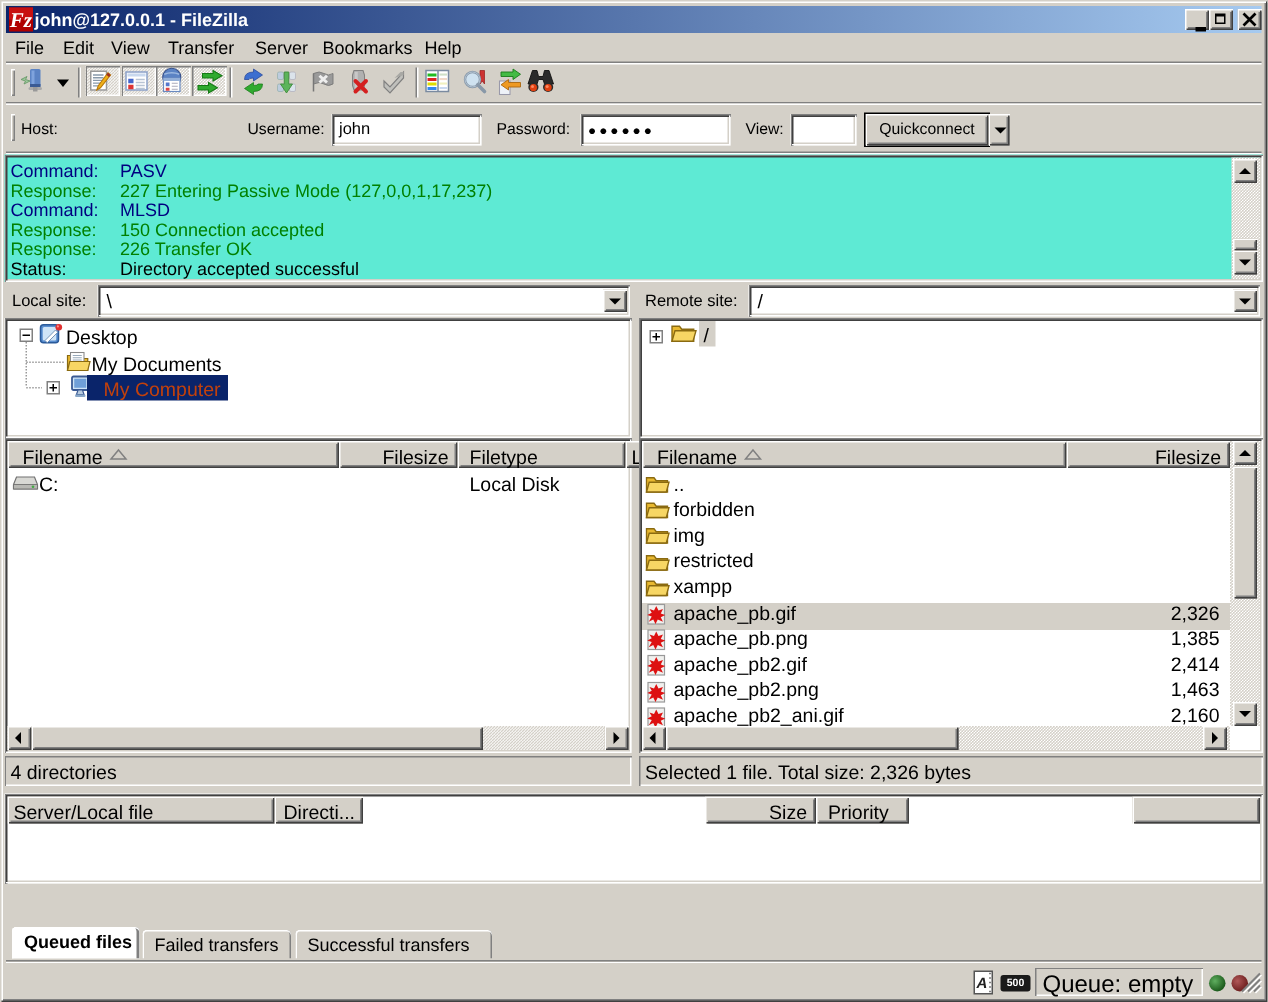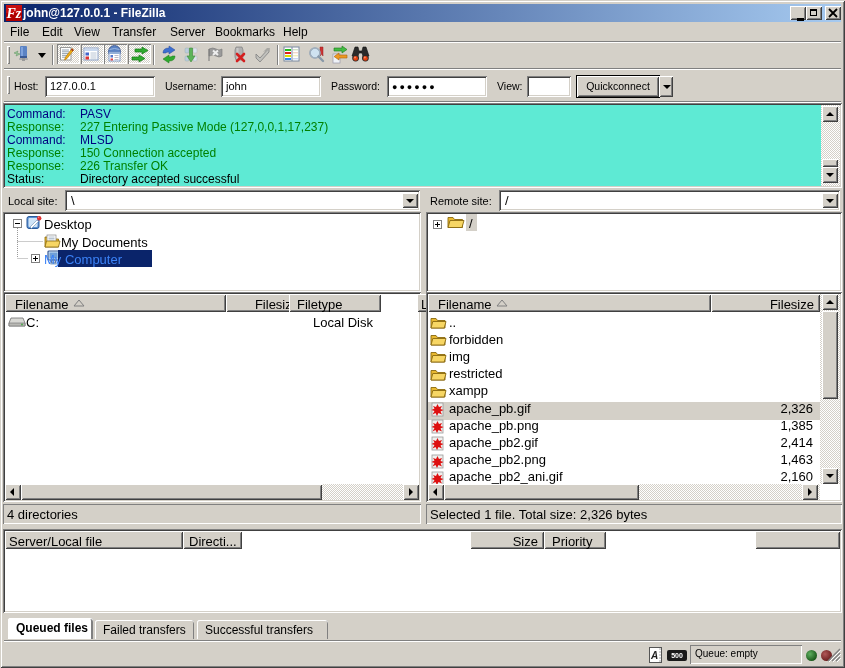--- a/index.html
+++ b/index.html
@@ -220,23 +220,20 @@
     <circle cx="4" cy="11.6" r="1" fill="#ff8860"></circle>
     <circle cx="13.8" cy="11.6" r="1" fill="#ff8860"></circle>
   </svg>
 </div>
 <div class="abs" style="left:4px;top:68px;width:837px;height:1px;background:#808080"></div>
 <div class="abs" style="left:4px;top:69px;width:837px;height:1px;background:#fff"></div>
 
 <div class="abs quickbar" style="border-top:none">
   <div class="tb-grip" style="left:3px;top:6px"></div>
   <span class="qc-label" style="left:10px">Host:</span>
-  <div class="qc-input" style="left:41px;width:110px">
-      <span>127.0.0.1</span>
-    </div>
   <span class="qc-label" style="left:161px">Username:</span>
   <div class="qc-input" style="left:217px;width:100px">
       <span>john</span>
     </div>
   <span class="qc-label" style="left:327px">Password:</span>
   <div class="qc-input" style="left:383px;width:100px">
       <span style="font-size:9px;top:6px;letter-spacing:2px">●●●●●●</span>
     </div>
   <span class="qc-label" style="left:493px">View:</span>
   <div class="qc-input" style="left:523px;width:44px"></div>
@@ -301,34 +298,34 @@
     <i style="left:1px;top:3px;width:5px;height:1px"></i>
     <i style="left:3px;top:1px;width:1px;height:5px"></i>
   </div>
   <svg style="left:43px;top:38px" width="16" height="16" viewBox="0 0 16 16">
     <rect x="2" y="1" width="11" height="9" rx="1" fill="#cfe4f7" stroke="#3a5a94" stroke-width="1.2"></rect>
     <rect x="3.5" y="2.5" width="8" height="6" fill="#6f9fd8"></rect>
     <path d="M6 10 L9 10 L10 13 L5 13 Z" fill="#b8cce0" stroke="#3a5a94" stroke-width="0.8"></path>
     <rect x="4" y="13" width="7" height="1.6" rx="0.8" fill="#8aa8c8"></rect>
   </svg>
   <div class="abs" style="left:55px;top:38px;width:94px;height:17px;background:#0a246a"></div>
-  <span class="abs" style="left:41px;top:40px;color:#3b82f6">My Computer</span>
+  <span class="abs" style="left:66px;top:40px;color:#c2410c">My Computer</span>
 </div>
 
 <div class="listpane" style="left:3px;top:292px;width:418px;height:210px">
   <div class="hdr" style="left:2px;width:221px">
       <span style="left:10px">Filename</span>
     <svg style="left:69px;top:6px" width="10" height="6" viewBox="0 0 10 6">
         <path d="M5 0 L10 6 L0 6 Z" fill="#d4d0c8" stroke="#808080" stroke-width="1"></path>
       </svg>
   </div>
   <div class="hdr" style="left:223px;width:79px">
       <span style="right:6px">Filesize</span>
     </div>
-  <div class="hdr" style="left:286px;width:92px">
+  <div class="hdr" style="left:302px;width:112px">
       <span style="left:8px">Filetype</span>
     </div>
   <div class="hdr" style="left:414px;width:20px">
       <span style="left:4px">L</span>
     </div>
 
   <svg style="left:5px;top:24px" width="18" height="13" viewBox="0 0 18 13">
     <path d="M3 2 h12 l2 5 v3 h-16 v-3 Z" fill="#d8d8d4" stroke="#707070" stroke-width="0.8"></path>
     <path d="M1 7 h16 v3 h-16 Z" fill="#b8b8b4" stroke="#707070" stroke-width="0.6"></path>
     <circle cx="14" cy="8.5" r="0.9" fill="#4a4"></circle>
@@ -449,21 +446,21 @@
   <div class="sb-btn" style="left:2px;top:192px"></div>
   <div class="arr arr-lf" style="left:7px;top:196px"></div>
   <div class="sb-thumb" style="left:18px;top:192px;width:195px;height:16px"></div>
   <div class="sb-btn" style="left:376px;top:192px"></div>
   <div class="arr arr-rt" style="left:382px;top:196px"></div>
 </div>
 <div class="statusline" style="left:426px;top:504px;width:416px">
     <span>Selected 1 file. Total size: 2,326 bytes</span>
   </div>
 
-<div class="listpane" style="left:3px;top:529px;width:839px;height:84px">
+<div class="listpane" style="left:3px;top:529px;width:839px;height:60px">
   <div class="hdr" style="left:2px;width:178px">
       <span style="left:4px">Server/Local file</span>
     </div>
   <div class="hdr" style="left:180px;width:59px">
       <span style="left:6px">Directi...</span>
     </div>
   <div class="hdr" style="left:467px;width:74px">
       <span style="right:6px">Size</span>
     </div>
   <div class="hdr" style="left:541px;width:62px">
@@ -483,21 +480,21 @@
   </div>
 
 <div class="abs statusbar">
   <svg style="left:645px;top:6px" width="15" height="16" viewBox="0 0 15 16">
     <rect x="0.5" y="0.5" width="12" height="15" fill="#fff" stroke="#555" stroke-width="1"></rect>
     <text x="2" y="11.5" font-size="10" font-weight="bold" font-style="italic" fill="#222" font-family="Liberation Sans">A</text>
     <path d="M10.5 2 h1.5 M10.5 5 h1.5 M10.5 8 h1.5 M10.5 11 h1.5 M10.5 14 h1.5" stroke="#555" stroke-width="1" stroke-dasharray="1 1"></path>
   </svg>
   <div class="abs" style="left:663px;top:9px;width:20px;height:11px;background:#1a1a1a;border-radius:2px;color:#fff;font-size:7px;font-weight:bold;text-align:center;line-height:11px">500</div>
   <div class="abs sunken1" style="left:686px;top:4px;width:112px;height:19px">
-      <span class="abs" style="left:5px;top:3px;font-size:10px">Queue: empty</span>
+      <span class="abs" style="left:5px;top:3px;font-size:16px">Queue: empty</span>
     </div>
   <div class="abs" style="left:802px;top:9px;width:11px;height:11px;border-radius:50%;background:radial-gradient(circle at 4px 4px,#5fae5f,#1d5c1d 70%,#0d3c0d)"></div>
   <div class="abs" style="left:817px;top:9px;width:11px;height:11px;border-radius:50%;background:radial-gradient(circle at 4px 4px,#b05858,#6e2020 70%,#4a1010)"></div>
   <svg style="left:822px;top:6px" width="15" height="15" viewBox="0 0 15 15">
     <path d="M14 2 L2 14 M14 6 L6 14 M14 10 L10 14" stroke="#808080" stroke-width="1.4"></path>
     <path d="M15 3 L3 15 M15 7 L7 15 M15 11 L11 15" stroke="#fff" stroke-width="1"></path>
   </svg>
 </div>
 
 </body></html>

